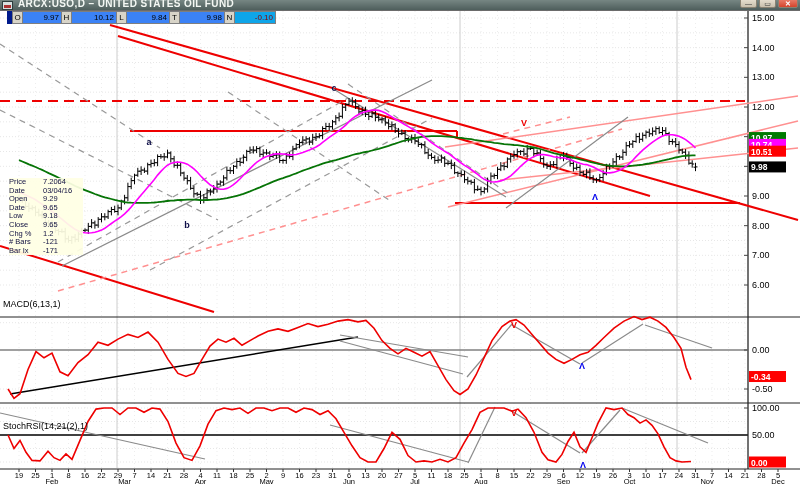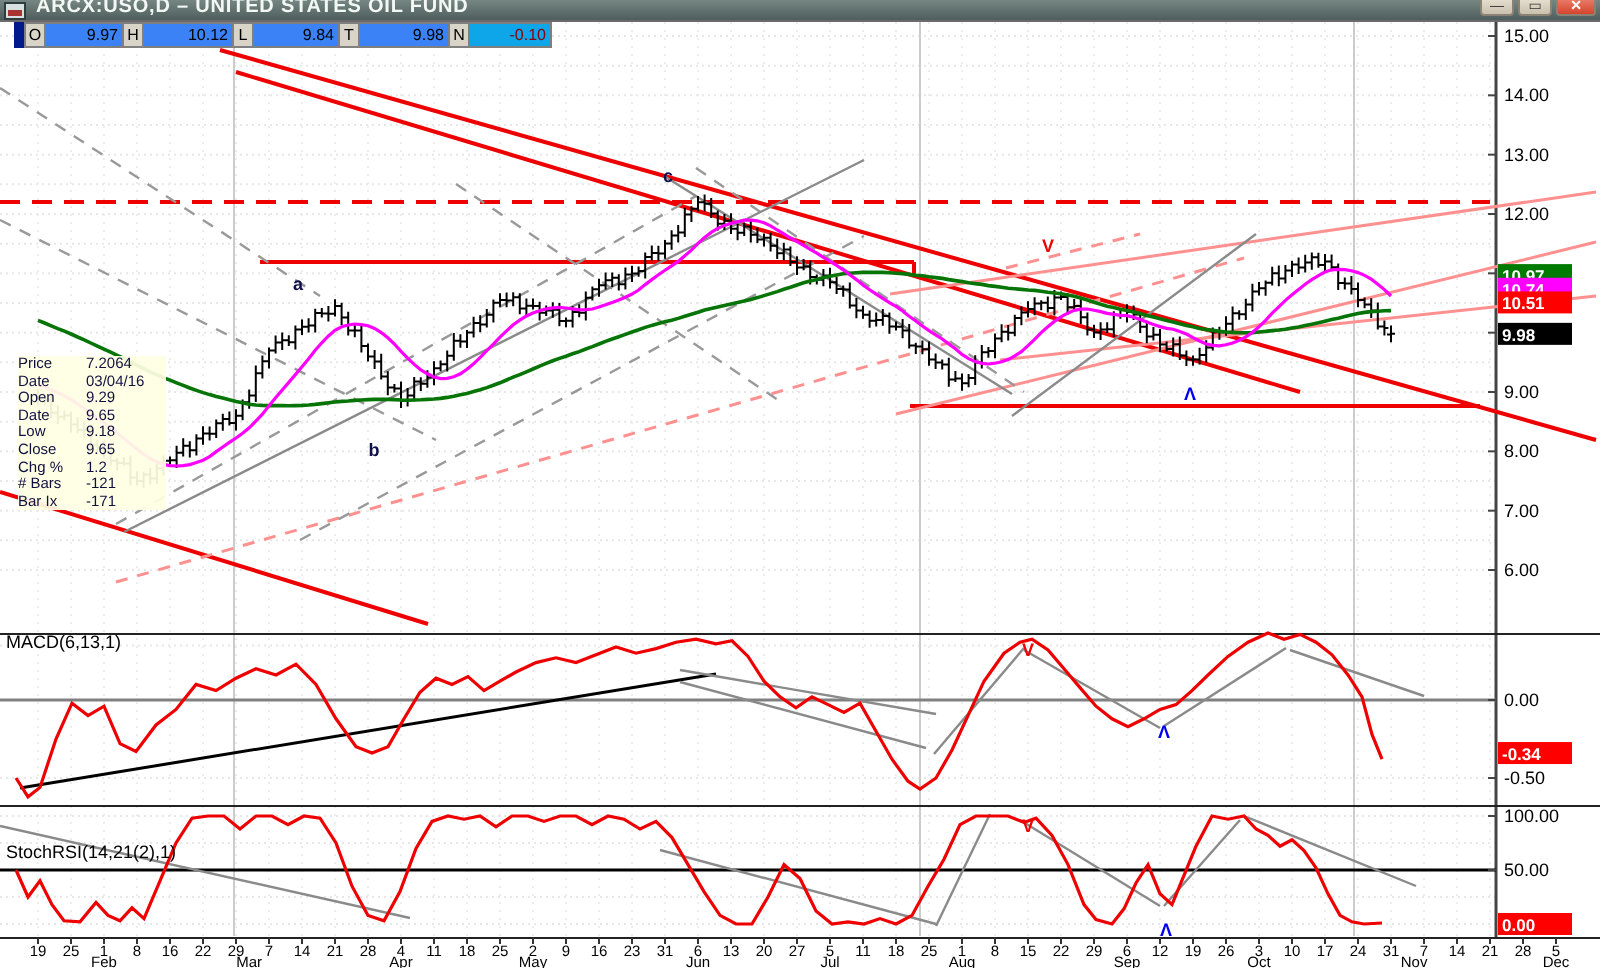--- a/index.html
+++ b/index.html
@@ -13,21 +13,21 @@
   .win-btn{width:17px;height:12px;background:linear-gradient(#f0e9db,#c9c0ad);border:1px solid #8a8272;font-size:7px;line-height:14px;text-align:center;color:#333;border-radius:2px;box-sizing:border-box;}
   .win-btn.close{background:linear-gradient(#f0907e,#d5442c);color:#fff;width:20px;font-weight:bold;}
   .quotebar{position:absolute;left:7px;top:11px;height:13px;display:flex;z-index:5;font-size:8px;line-height:11px;}
   .q-icon{width:6px;height:13px;background:#001a8c;}
   .ql{width:11px;background:#d8d4c8;border:1px solid #7f7f7f;text-align:center;margin-left:-1px;color:#000;box-sizing:border-box;}
   .qv{background:#3b82f6;border:1px solid #7f7f7f;text-align:right;padding:0 2px;margin-left:-1px;box-sizing:border-box;color:#000;}
   .qv.neg{background:#0ea5e9;color:#8b0000;}
   .infopanel{position:absolute;left:9px;top:166px;width:74px;background:rgba(255,255,228,.93);z-index:4;font-size:7.5px;line-height:8.6px;color:#101040;margin-top:12px;}
   .inforow .lab{display:inline-block;width:34px;}
   .panel-label{position:absolute;font-size:9px;color:#000;z-index:3;}
-  #macd-label{left:3px;top:316px;}
+  #macd-label{left:3px;top:299px;}
   #stoch-label{left:3px;top:404px;margin-top:17px;}
 </style>
 </head>
 <body>
 
 
 
 <svg id="chart" width="800" height="484" viewBox="0 0 800 484">
     <g>
       <line x1="0" y1="285.002" x2="748" y2="285.002" stroke="#e7e7e7" stroke-dasharray="1,2"></line>

